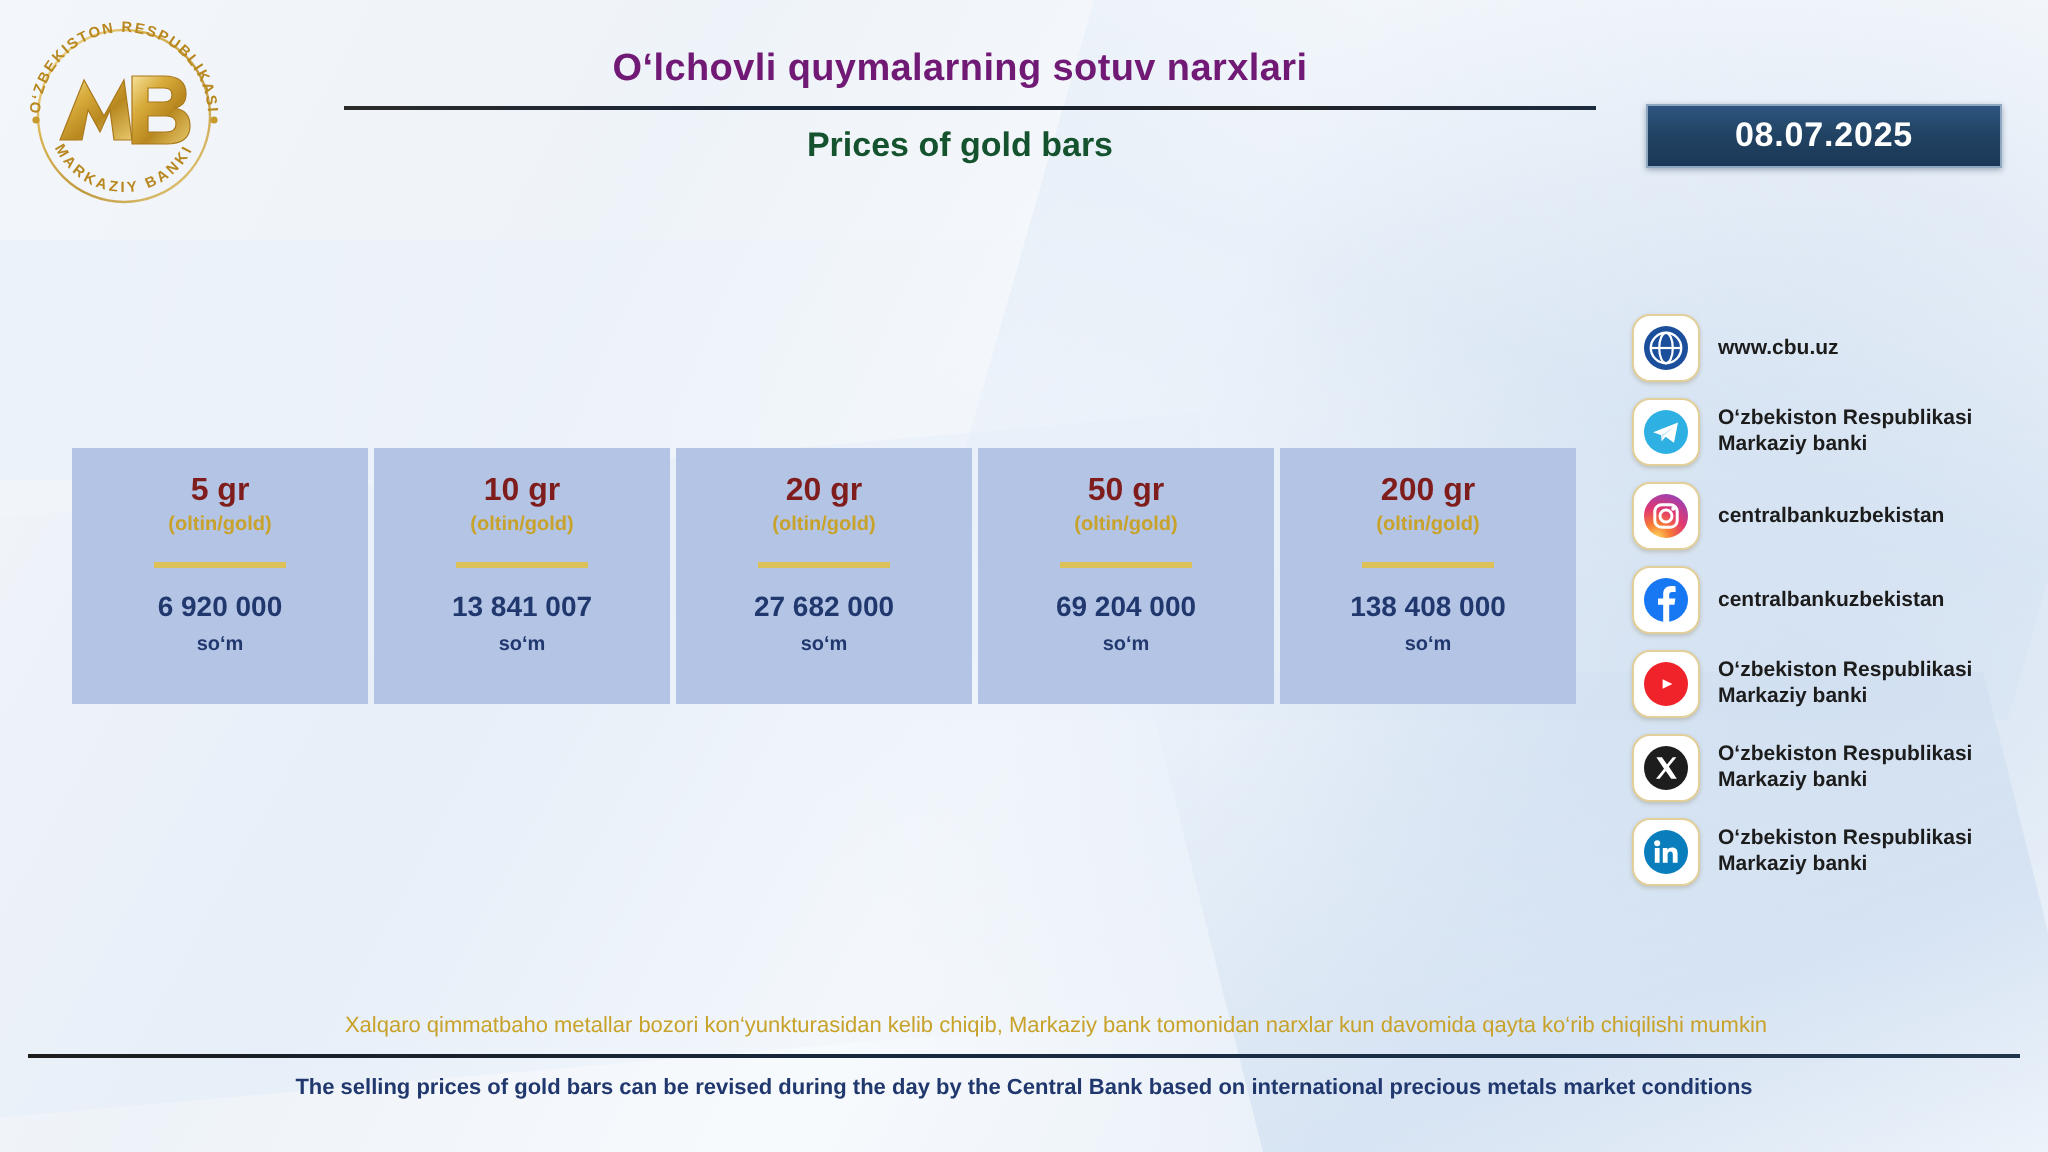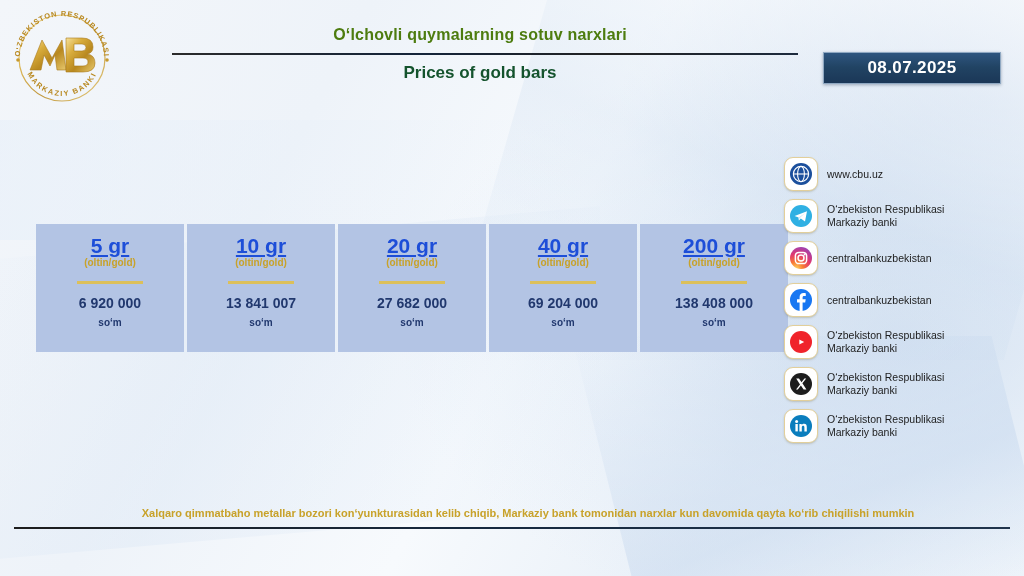--- a/index.html
+++ b/index.html
@@ -25,21 +25,21 @@
     transform:skewX(14deg); }
   .sweep4 { top:120px; left:0px; width:820px; height:120px;
     background:linear-gradient(90deg, rgba(230,239,249,0.55) 0%, rgba(255,255,255,0) 70%); }
 
   
   .logo { position:absolute; left:8px; top:8px; width:116px; height:98px; }
 
   
   .header { position:absolute; left:150px; top:22px; width:660px; text-align:center; }
   .title-uz {
-    font-size:16px; font-weight:bold; color:#4d7c0f; letter-spacing:0.2px;
+    font-size:19px; font-weight:bold; color:#701a75; letter-spacing:0.2px;
     line-height:26px; white-space:nowrap;
   }
   .title-rule {
     height:2px; margin:5px 12px 6px 22px;
     background:linear-gradient(90deg, #2b2b2b 0%, #14243a 40%, #222 70%, #1d2b3e 100%);
   }
   .title-en {
     font-size:17px; font-weight:bold; color:#14532d; line-height:24px; white-space:nowrap;
   }
 
@@ -56,41 +56,41 @@
   
   .cards {
     position:absolute; left:36px; top:224px; width:752px; height:128px;
     display:flex; gap:3px;
   }
   .card {
     flex:1; background:#b3c4e4;
     display:flex; flex-direction:column; align-items:center; justify-content:flex-start;
     padding-top:12px;
   }
-  .card-weight { font-size:21px; font-weight:bold; color:#1d4ed8; line-height:19px;text-decoration:underline; }
+  .card-weight { font-size:16px; font-weight:bold; color:#7f1d1d; line-height:19px; }
   .card-sub { font-size:10px; font-weight:bold; color:#c8a22a; line-height:14px; margin-top:1px; }
   .card-div { width:66px; height:3px; background:#dcc05a; margin:11px 0 10px 0; }
   .card-price { font-size:14px; font-weight:bold; color:#21386e; line-height:19px; white-space:nowrap; }
   .card-unit { font-size:10px; font-weight:bold; color:#21386e; line-height:19px; }
 
   
-  .social { position:absolute; left:784px; top:155px; width:204px; }
+  .social { position:absolute; left:816px; top:155px; width:204px;font-weight:bold; }
   .social-row { display:flex; align-items:center; height:38px; margin-bottom:4px; }
   .social-icon-wrap {
     width:34px; height:34px; flex:0 0 34px; border-radius:9px;
     background:#ffffff; border:1px solid #e2cf9a;
     box-shadow:0 1px 2px rgba(120,110,70,0.30);
     display:flex; align-items:center; justify-content:center;
     margin-right:9px;
   }
   .social-text { font-size:10.5px; color:#1c1c1c; line-height:13px; }
 
   
   .footer { position:absolute; left:0; top:505px; width:1024px; text-align:center; }
-  .footer-uz { font-size:11px; font-weight:bold; color:#c8a22a; line-height:16px;margin-left:32px; }
+  .footer-uz { font-size:11px; font-weight:normal; color:#c8a22a; line-height:16px;margin-left:32px; }
   .footer-rule {
     height:2px; margin:6px 14px 7px 14px;
     background:linear-gradient(90deg, #1d1d1d 0%, #16293f 45%, #20344c 100%);
   }
   .footer-en { font-size:11px; font-weight:bold; color:#21386e; line-height:16px; }
 </style>
 </head>
 <body>
 
 <div class="bg-sweep sweep4"></div>
@@ -153,21 +153,21 @@
     <div class="card-unit">so‘m</div>
   </div>
   <div class="card">
     <div class="card-weight">20 gr</div>
     <div class="card-sub">(oltin/gold)</div>
     <div class="card-div"></div>
     <div class="card-price">27 682 000</div>
     <div class="card-unit">so‘m</div>
   </div>
   <div class="card">
-    <div class="card-weight">40 gr</div>
+    <div class="card-weight">50 gr</div>
     <div class="card-sub">(oltin/gold)</div>
     <div class="card-div"></div>
     <div class="card-price">69 204 000</div>
     <div class="card-unit">so‘m</div>
   </div>
   <div class="card">
     <div class="card-weight">200 gr</div>
     <div class="card-sub">(oltin/gold)</div>
     <div class="card-div"></div>
     <div class="card-price">138 408 000</div>
@@ -279,13 +279,14 @@
       <div>O‘zbekiston Respublikasi</div>
       <div>Markaziy banki</div>
     </div>
   </div>
 
 </div>
 
 <div class="footer">
   <div class="footer-uz">Xalqaro qimmatbaho metallar bozori kon‘yunkturasidan kelib chiqib, Markaziy bank tomonidan narxlar kun davomida qayta ko‘rib chiqilishi mumkin</div>
   <div class="footer-rule"></div>
+  <div class="footer-en">The selling prices of gold bars can be revised during the day by the Central Bank based on international precious metals market conditions</div>
 </div>
 
 </body></html>

